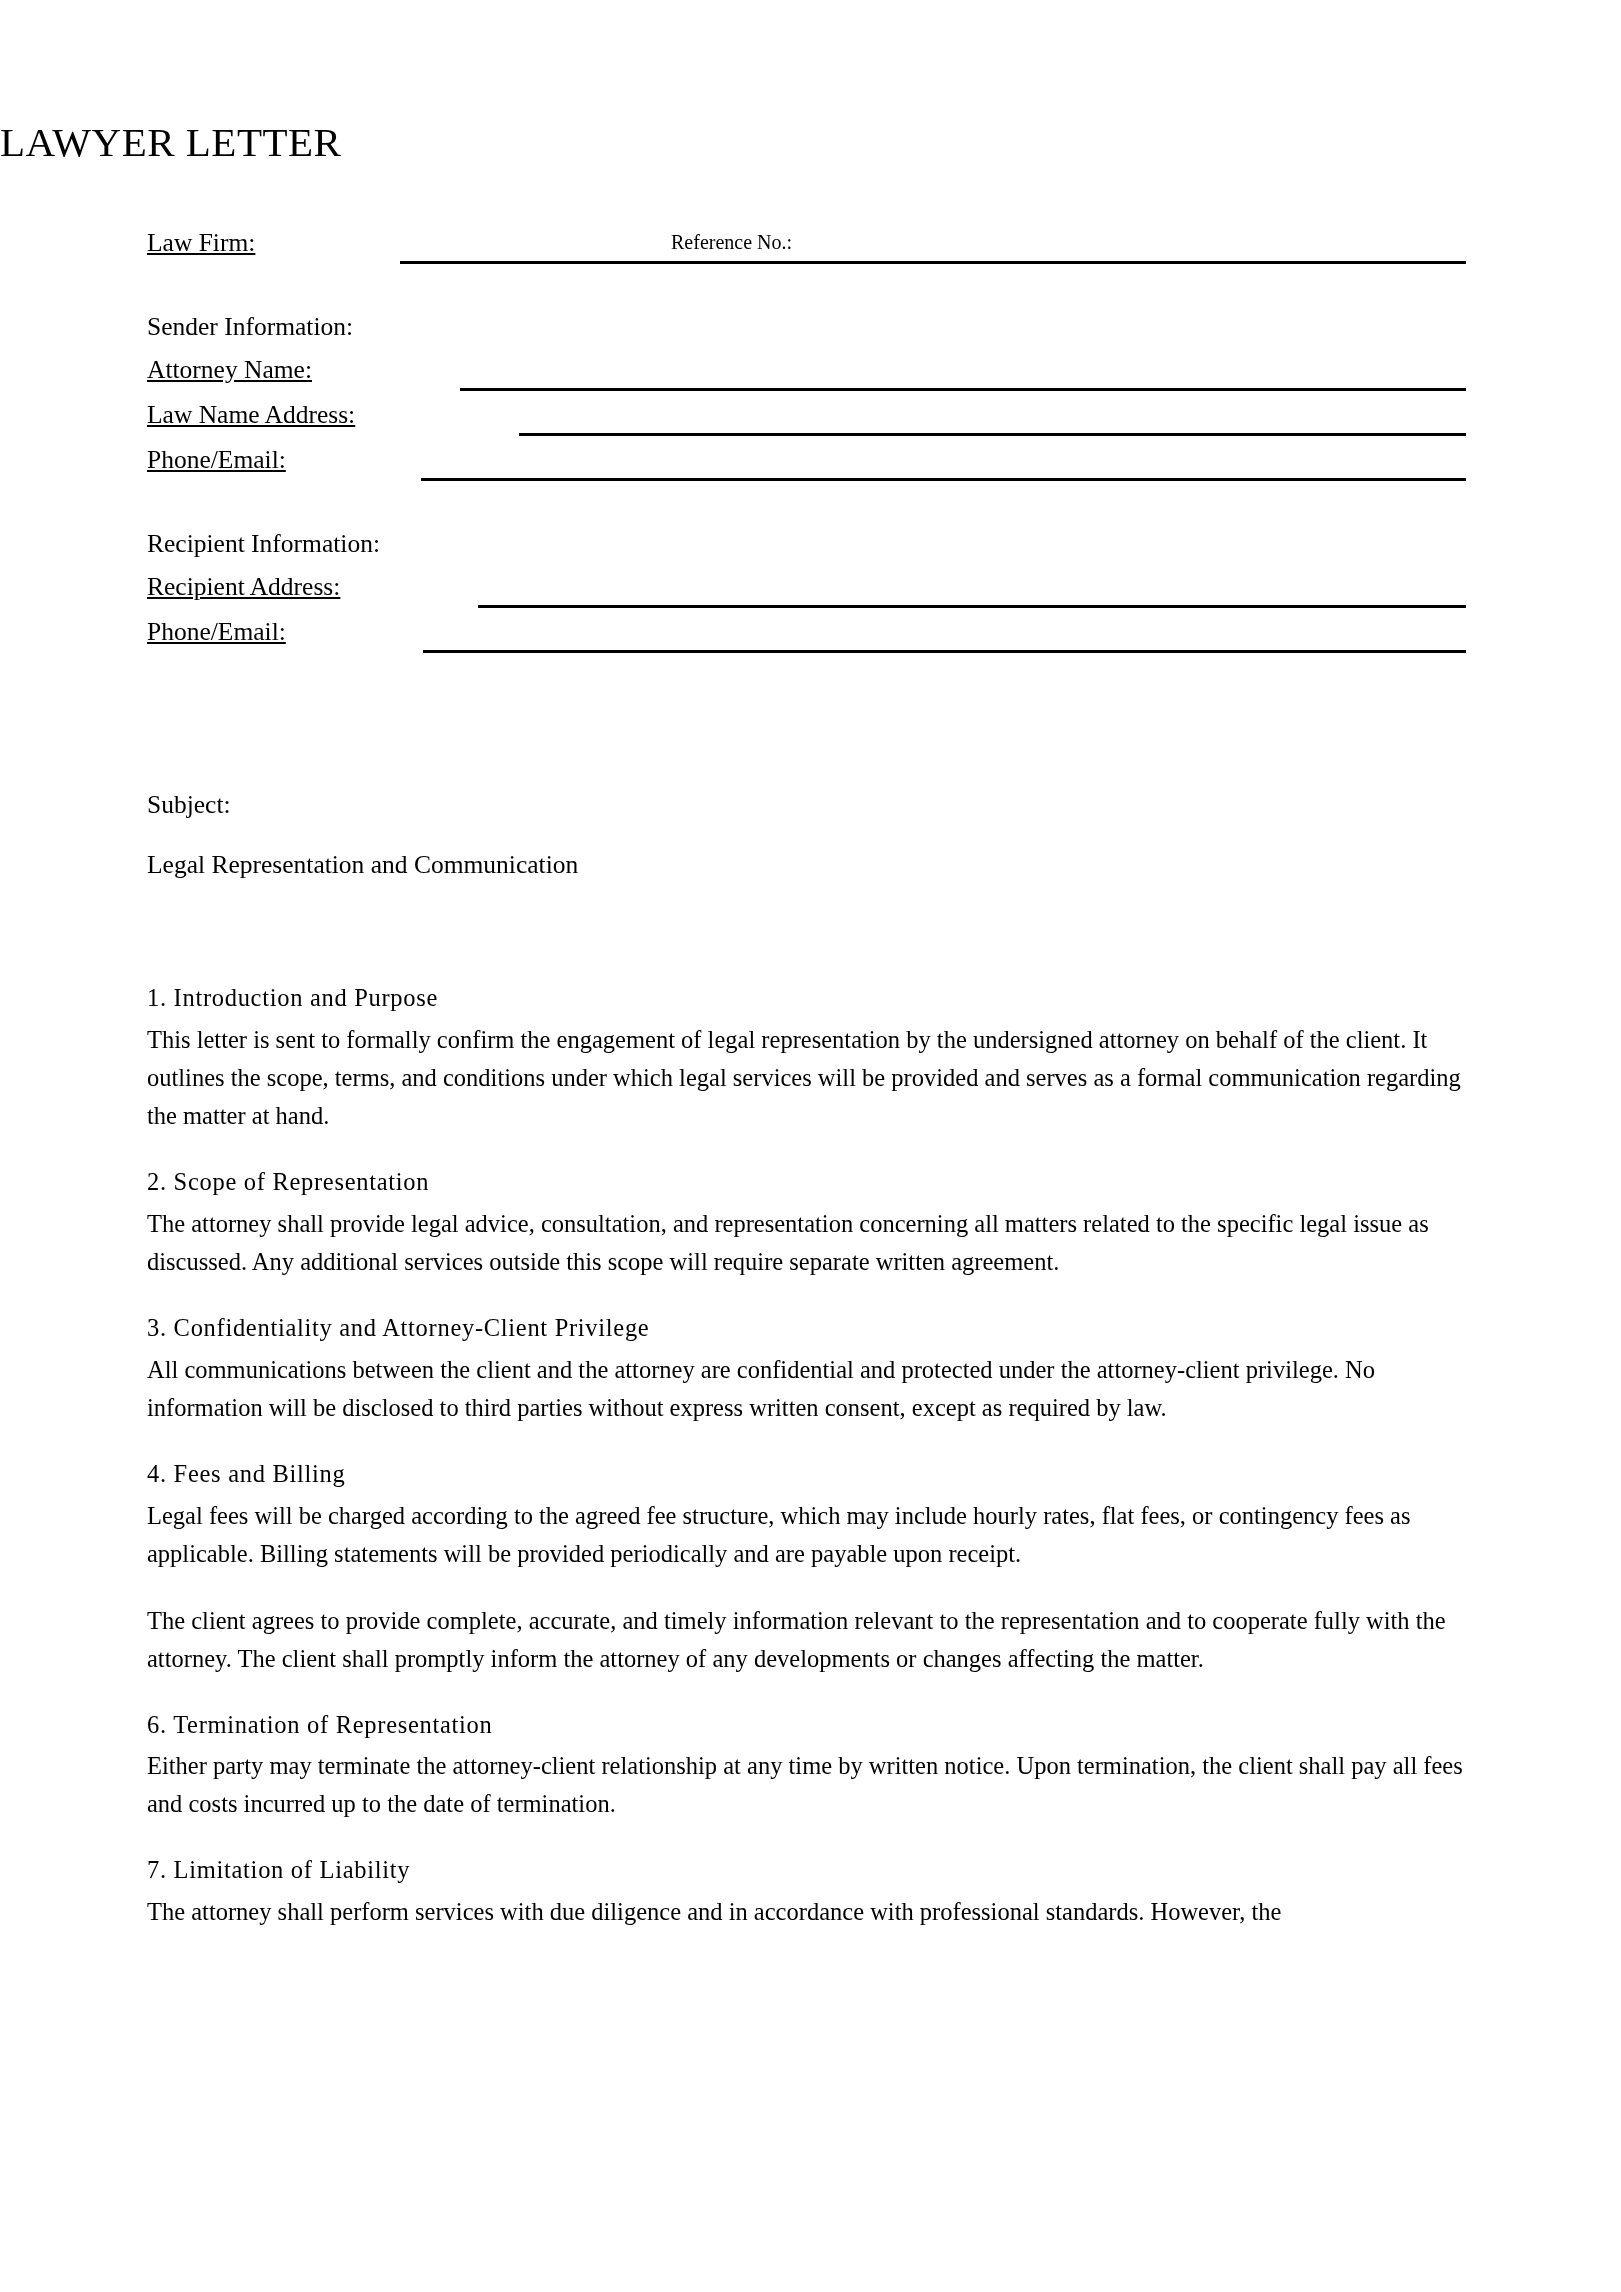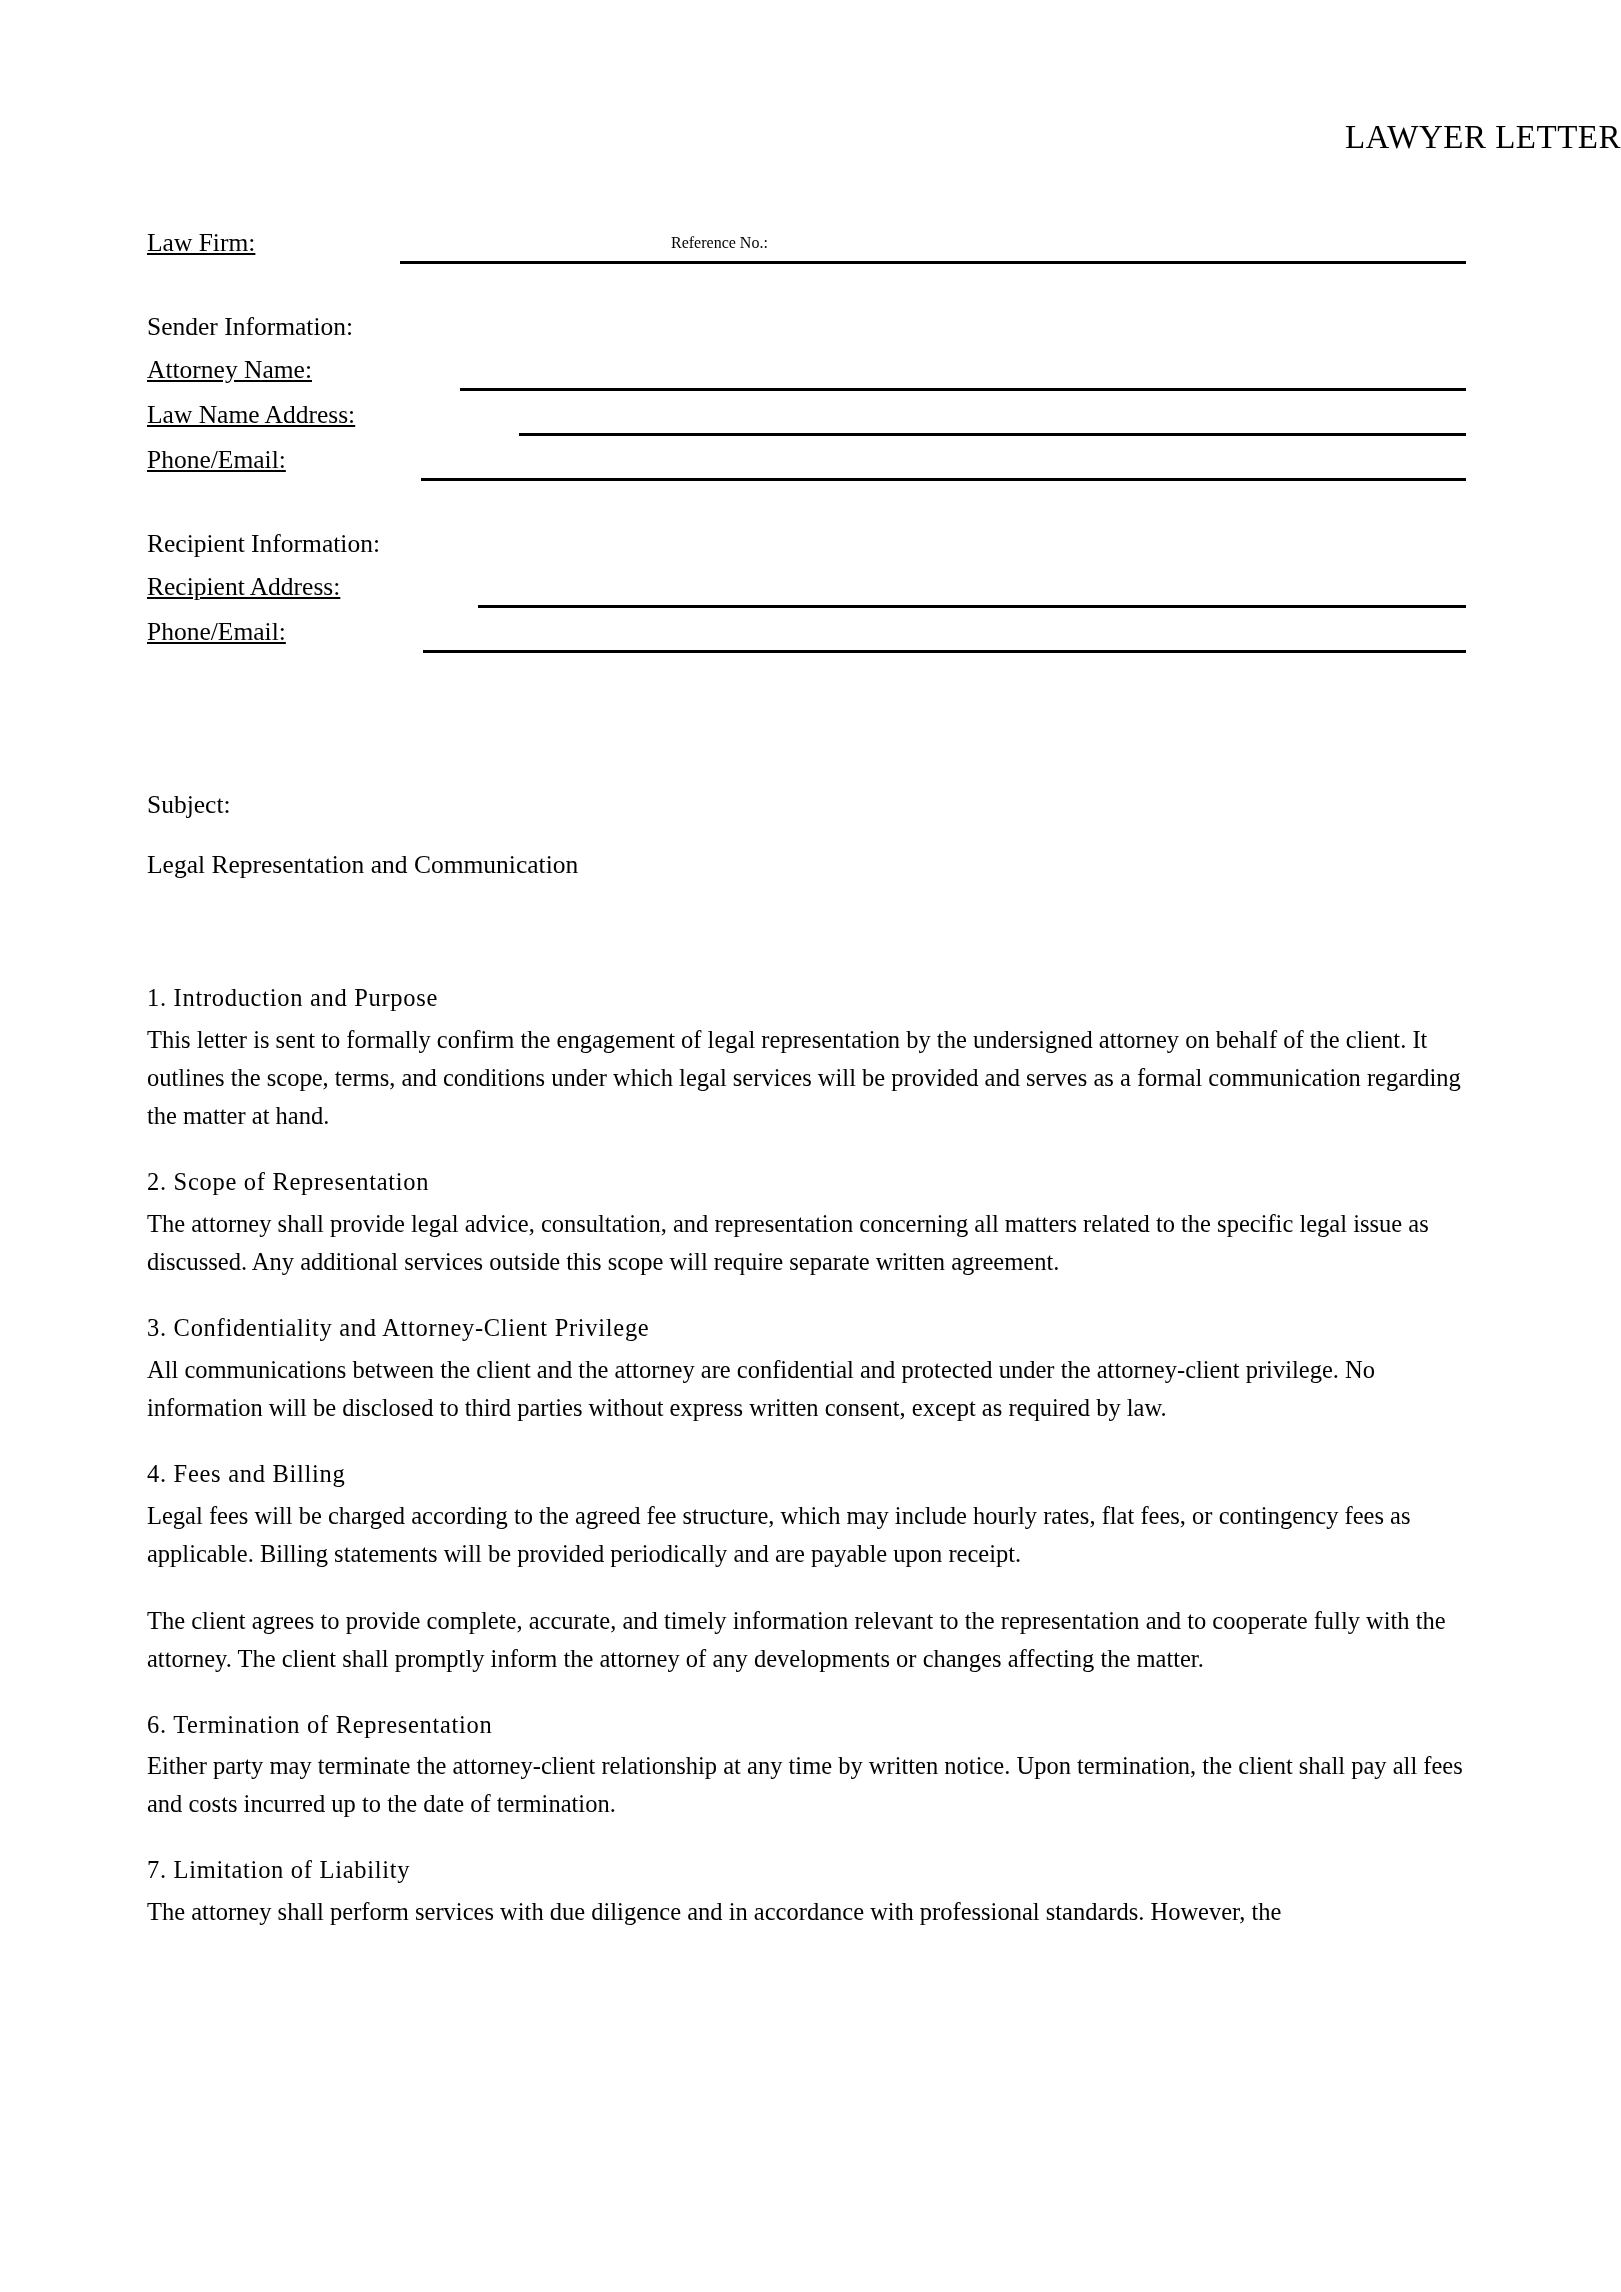--- a/index.html
+++ b/index.html
@@ -18,22 +18,22 @@
     color: #000000;
     overflow: hidden;
   }
 
   
   .doc-title {
     position: absolute;
     top: 118px;
     left: 0;
     width: 1621px;
-    text-align: right;
-    font-size: 33px;
+    text-align: left;
+    font-size: 41px;
     letter-spacing: 0.5px;
     font-weight: 400;
     line-height: 1.2;
   }
 
   
   .form-area {
     position: absolute;
     top: 227px;
     left: 147px;
@@ -49,21 +49,21 @@
     left: 0;
     top: 0;
     font-size: 25.5px;
     line-height: 31px;
     white-space: nowrap;
     text-decoration: underline;
   }
   .form-row .f-label2 {
     position: absolute;
     top: 0;
-    font-size: 16px;
+    font-size: 20px;
     line-height: 31px;
     white-space: nowrap;
   }
   .form-row .f-rule {
     position: absolute;
     bottom: 7.8px;
     right: 0;
     height: 0;
     border-bottom: 3.4px solid #000000;
   }

